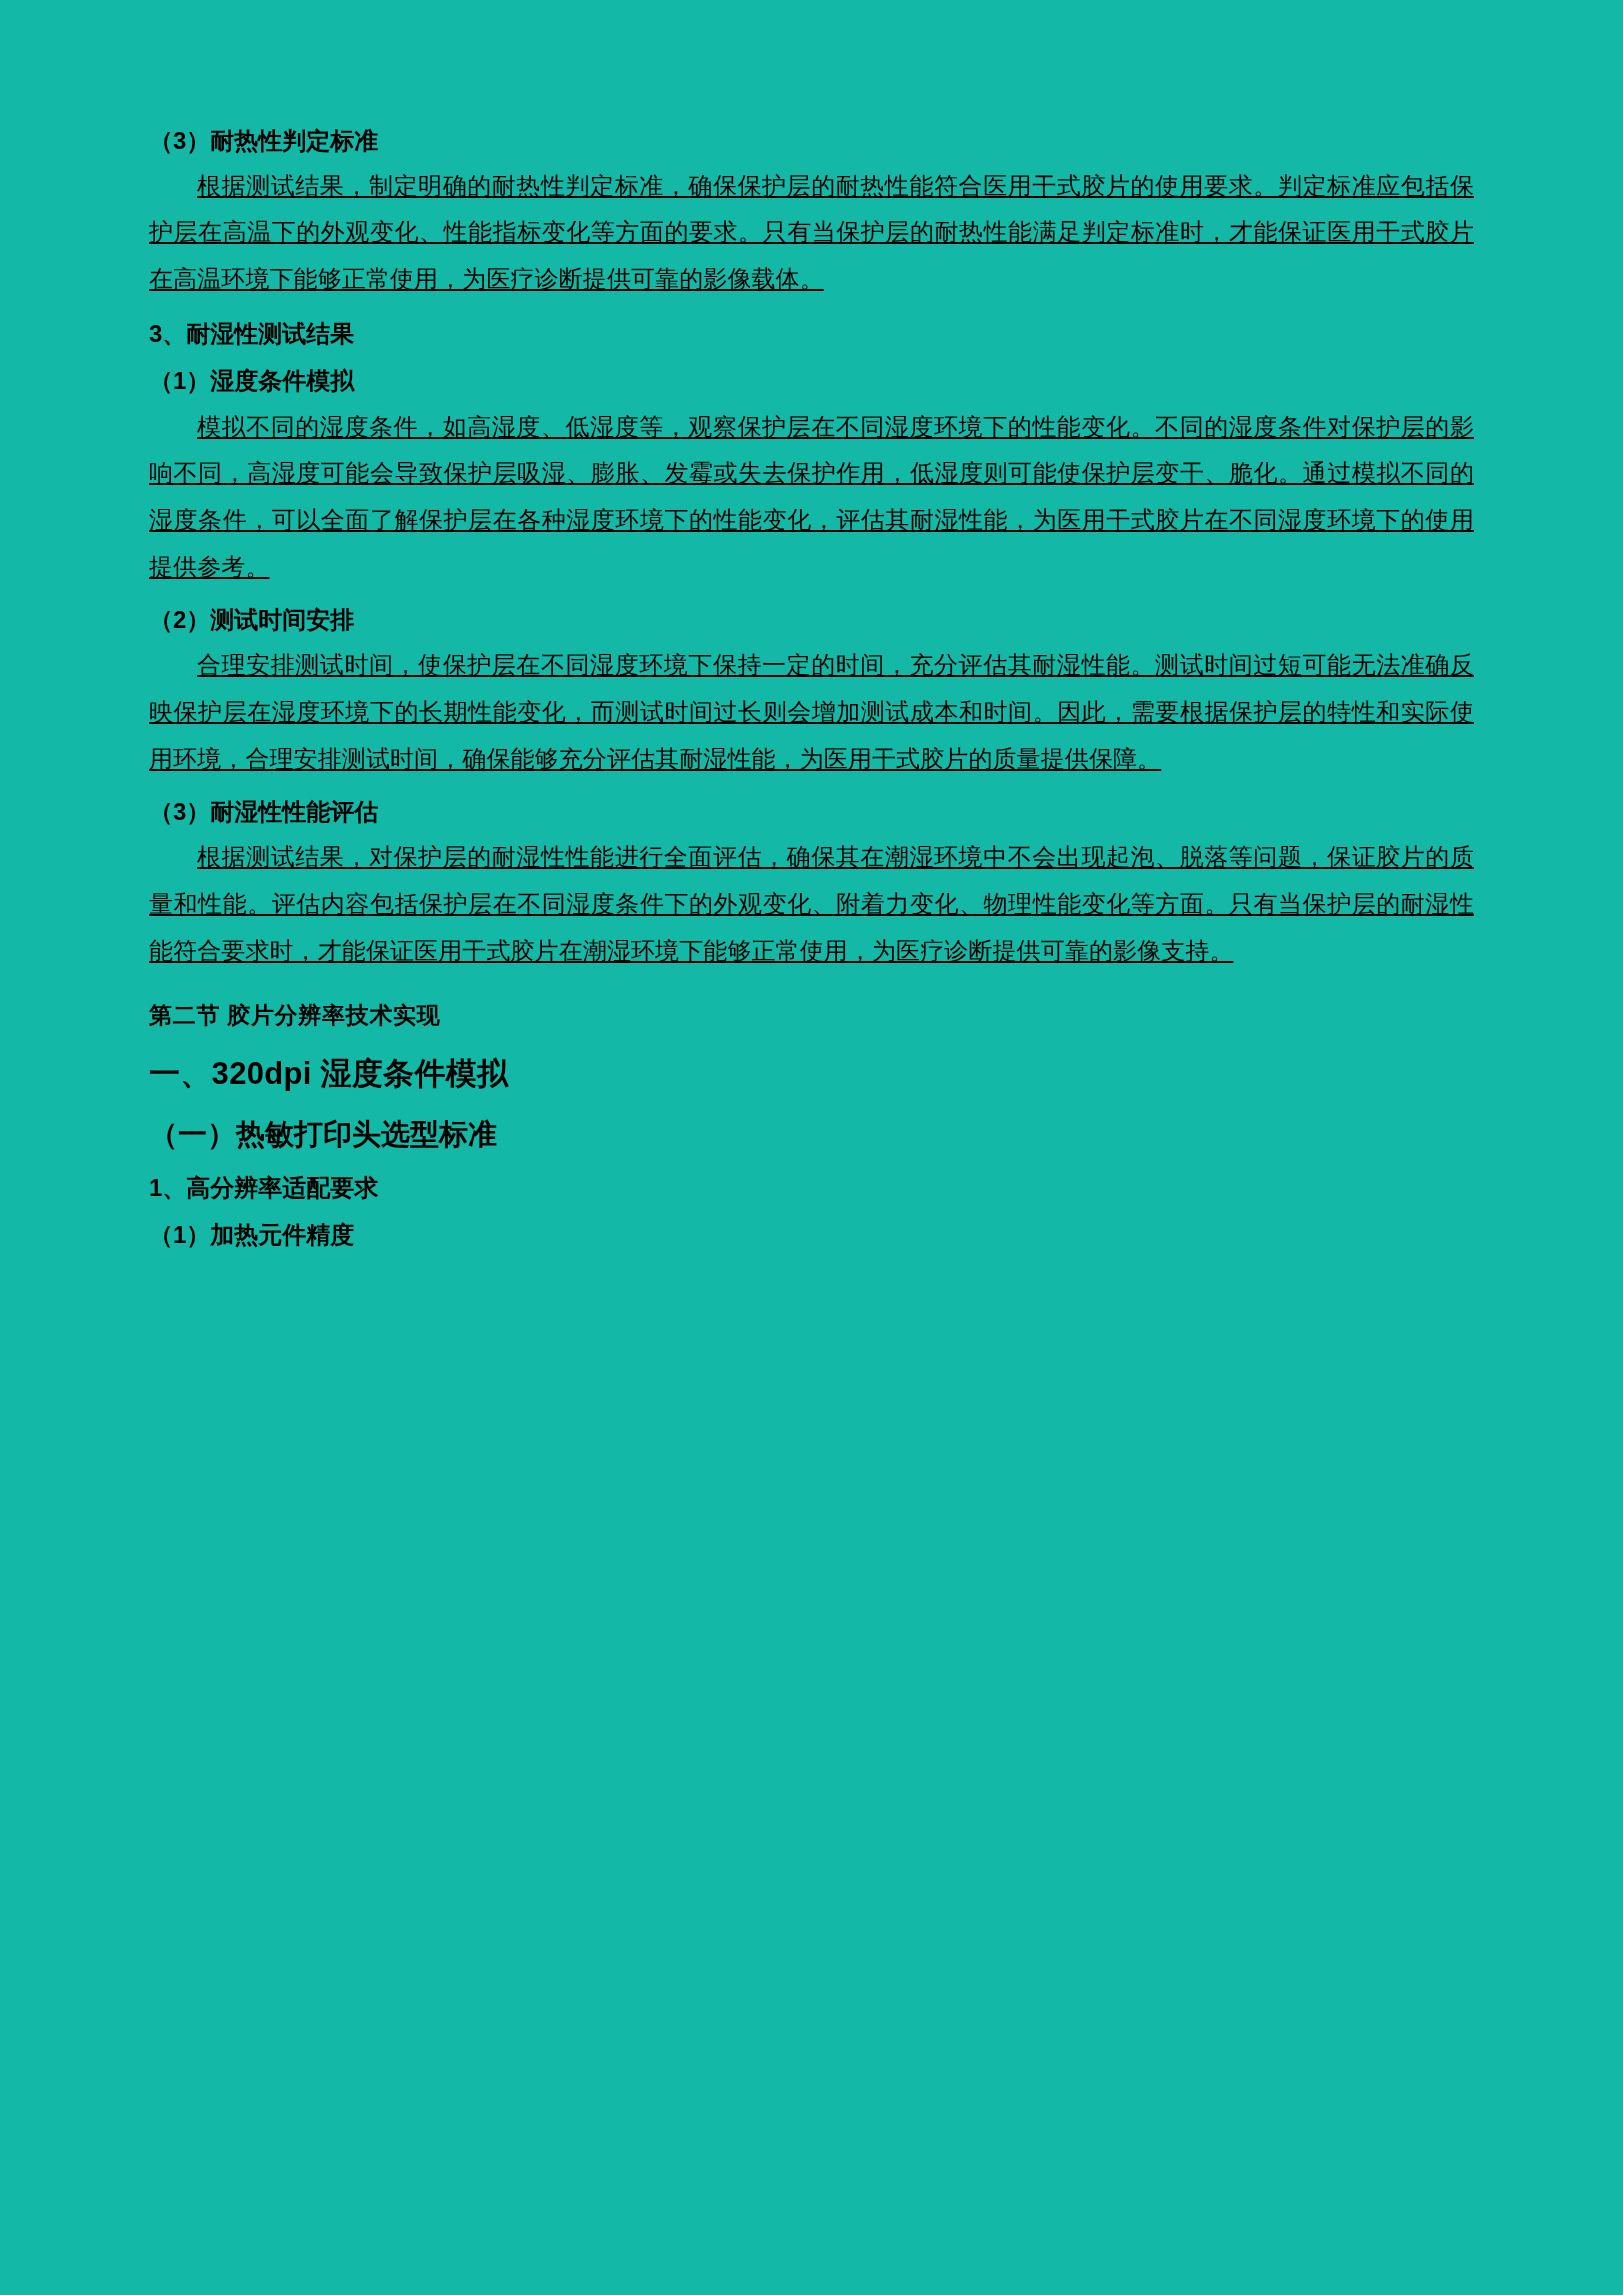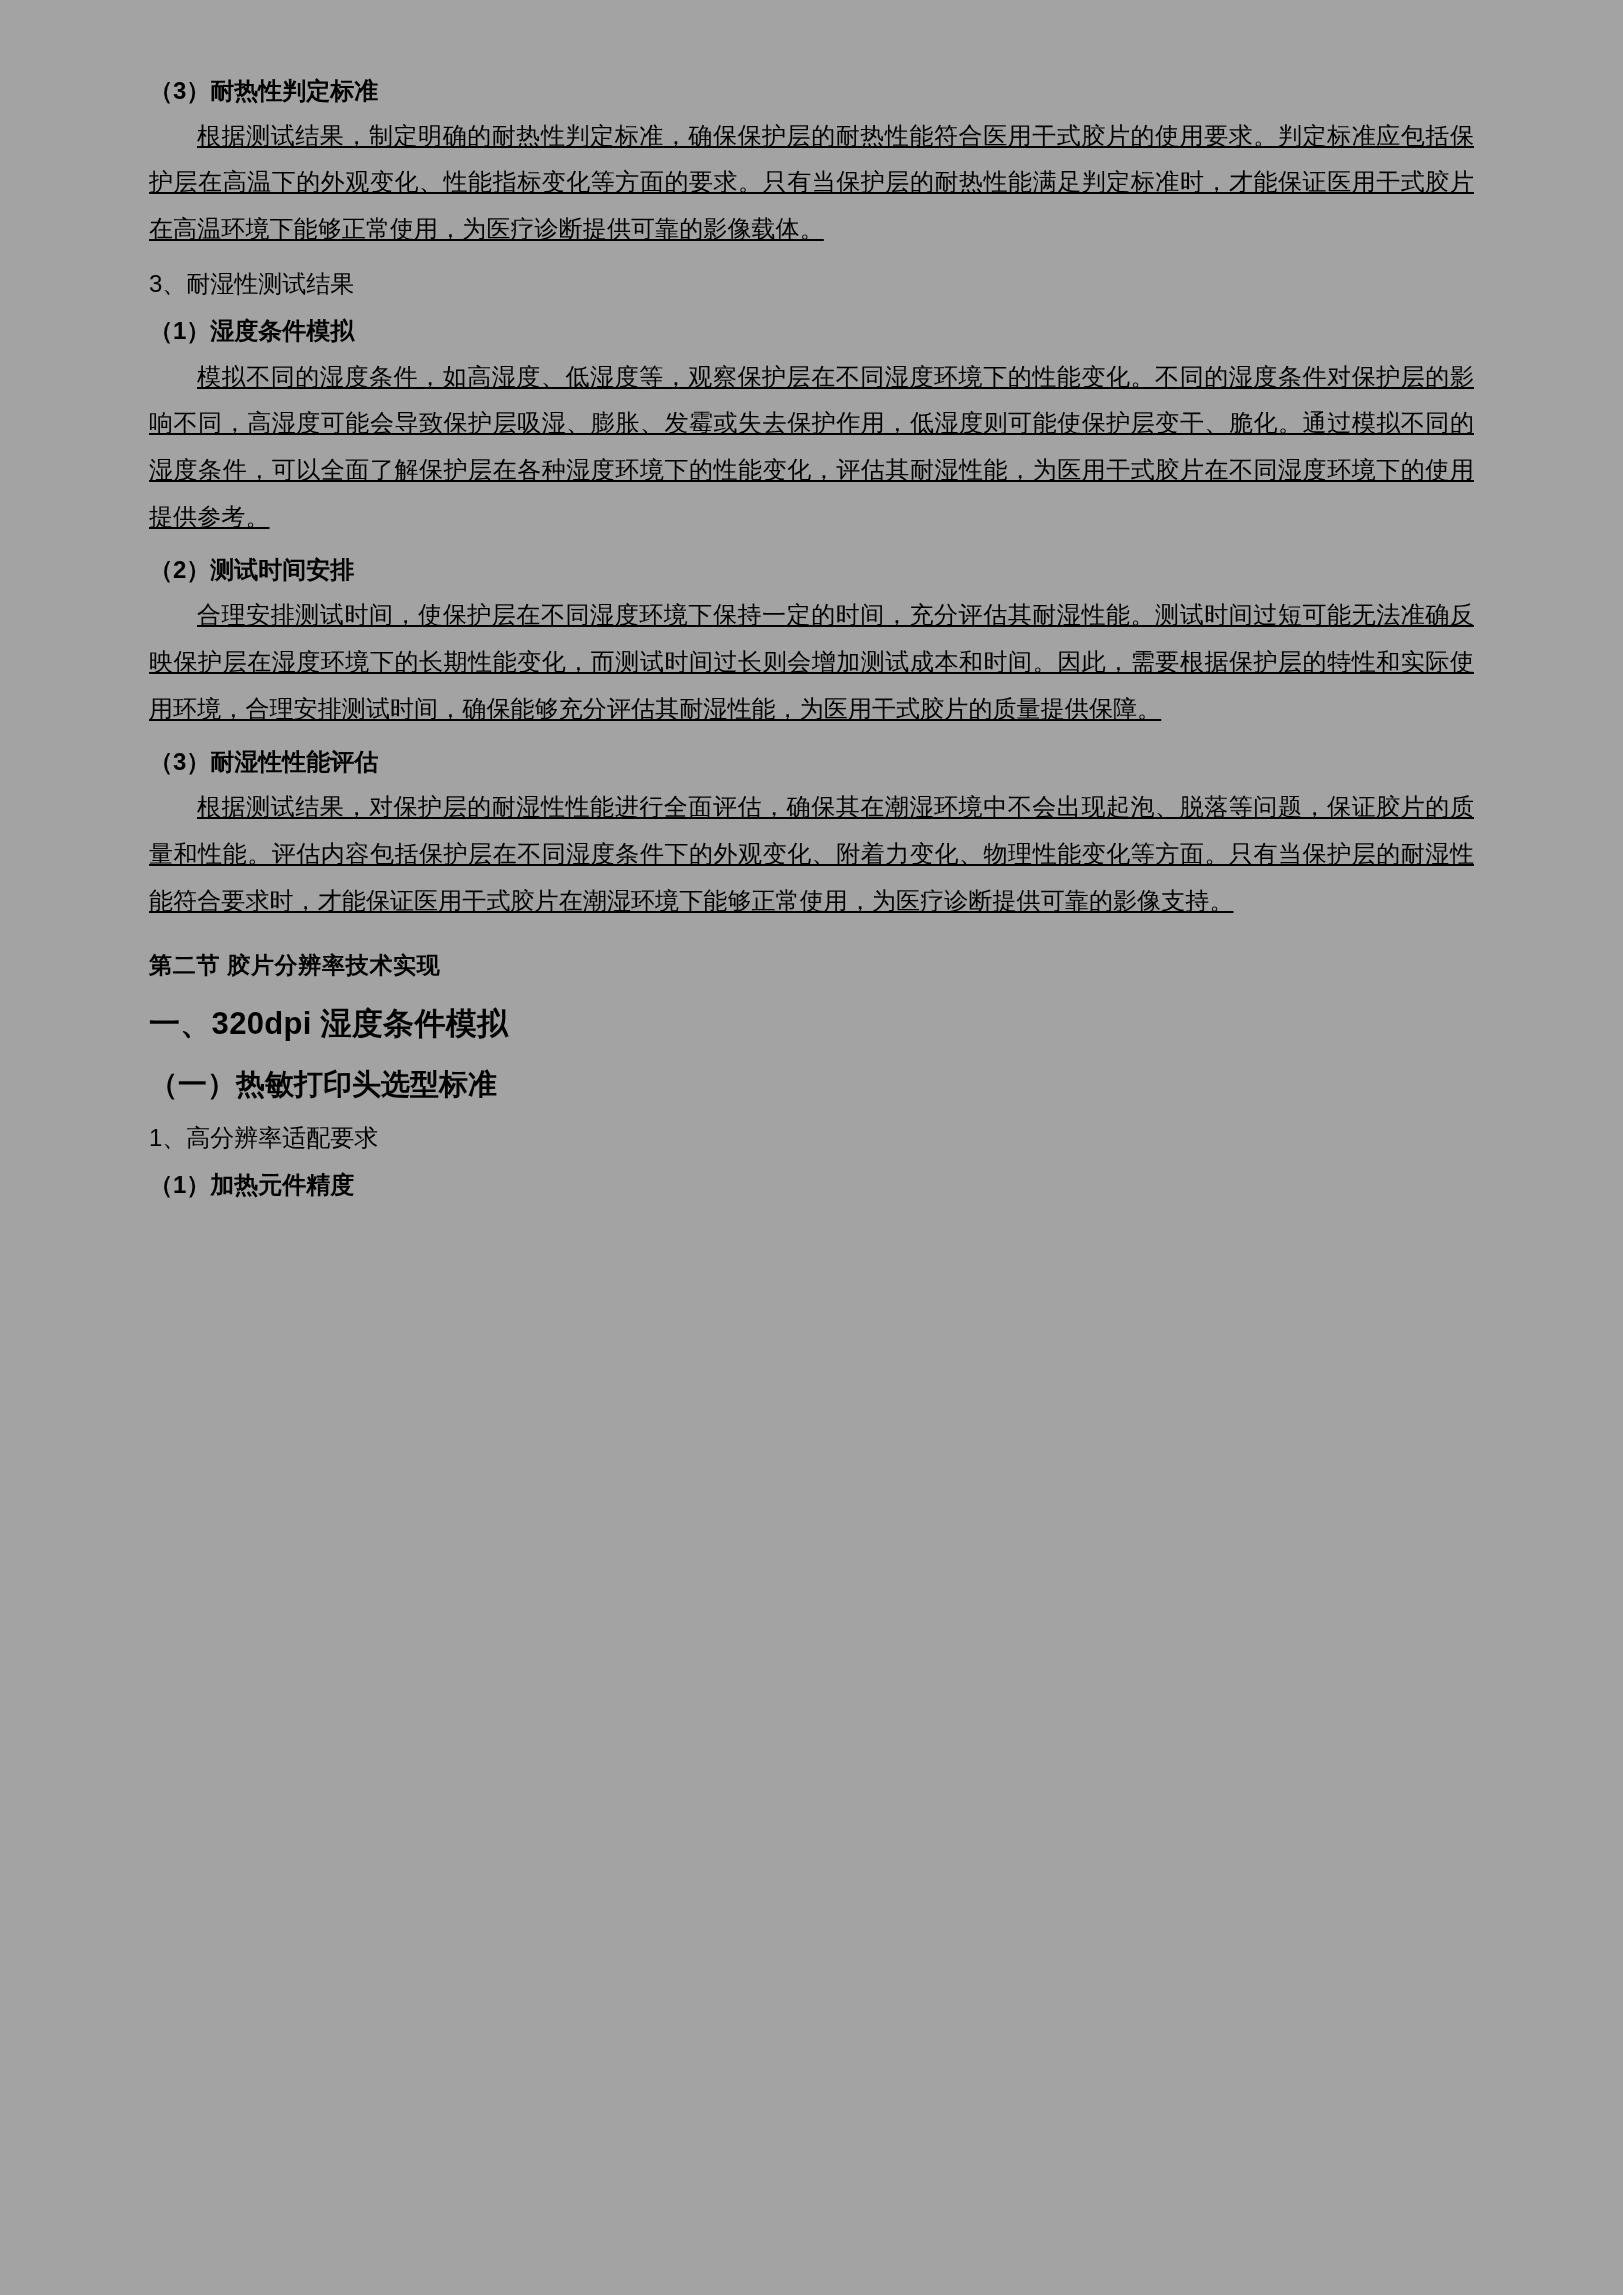--- a/index.html
+++ b/index.html
@@ -12,22 +12,22 @@
     height: 2295px;
     font-family: "Liberation Serif", "DejaVu Serif", serif;
     color: #000000;
     -webkit-font-smoothing: antialiased;
   }
   .page {
     position: relative;
     width: 1623px;
     height: 2295px;
     box-sizing: border-box;
-    padding: 61px 149px 118px 149px;
-    background: #a3a3a3;
+    padding: 111px 149px 118px 149px;
+    background: #14b8a6;
   }
   .content {
     width: 1325px;
   }
 
   
   .h-section {
     font-family: "Liberation Sans", "DejaVu Sans", sans-serif;
     font-weight: bold;
     font-size: 23px;
@@ -48,21 +48,21 @@
   .h-2 {
     font-family: "Liberation Sans", "DejaVu Sans", sans-serif;
     font-weight: bold;
     font-size: 29px;
     line-height: 1.5;
     margin: 15.7px 0 7.9px 0;
   }
   
   .h-3 {
     font-family: "Liberation Sans", "DejaVu Sans", sans-serif;
-    font-weight: normal;
+    font-weight: bold;
     font-size: 24px;
     line-height: 1.55;
     margin: 11.8px 0 5.2px 0;
   }
   
   .h-4 {
     font-family: "Liberation Sans", "DejaVu Sans", sans-serif;
     font-weight: bold;
     font-size: 24px;
     line-height: 1.55;

